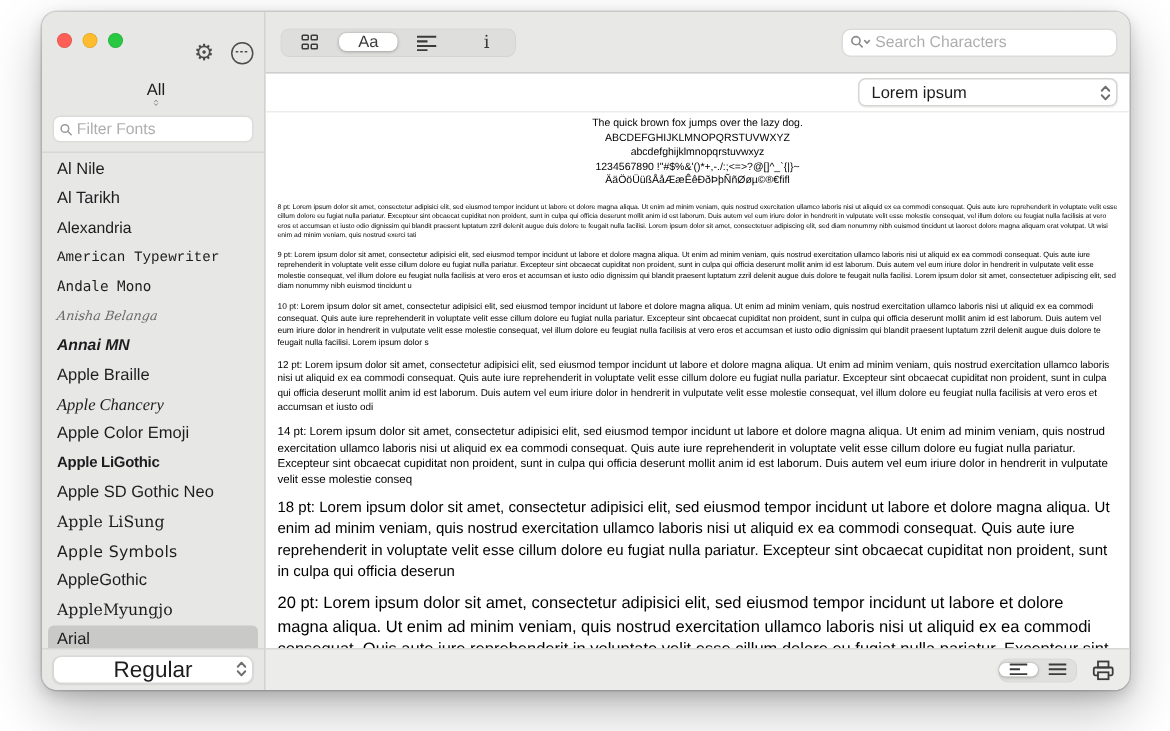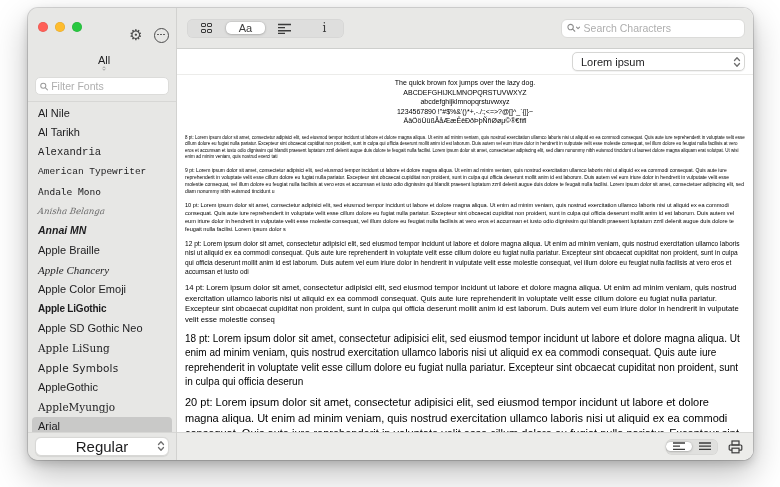--- a/index.html
+++ b/index.html
@@ -22,21 +22,21 @@
   .filter-field{position:absolute;top:69px;left:7px;right:7px;height:16px;background:#ffffff;border:1px solid #dcdcda;border-radius:5px;
     display:flex;align-items:center;padding:0 4px;gap:3px;}
   .filter-field input,.search-field input{border:none;outline:none;background:transparent;font-size:10.5px;width:100%;
     font-family:"Liberation Sans",sans-serif;color:#1c1c1e;padding:0;}
   .filter-field input::placeholder,.search-field input::placeholder{color:#aeaeae;}
   .side-divider{position:absolute;top:93px;left:0;right:0;height:1px;background:#d7d7d5;}
   .font-list{position:absolute;top:95px;left:4px;right:4px;bottom:28px;overflow:hidden;}
   .font-row{height:19.6px;display:flex;align-items:center;padding:0 6px;border-radius:4px;font-size:11px;color:#1d1d1f;white-space:nowrap;overflow:hidden;}
   .font-row.selected{background:#c9c9c8;}
   .face-sans{font-family:"Liberation Sans",sans-serif;}
-  .face-slab{font-family:Liberation Mono, monospace;font-size:10.5px;}
+  .face-slab{font-family:Liberation Sans, sans-serif;font-size:10.5px;}
   .face-typewriter{font-family:"Liberation Mono",monospace;font-size:9.5px;}
   .face-mono{font-family:"DejaVu Sans Mono",monospace;font-size:9.5px;text-align:center;}
   .face-script{font-family:"DejaVu Serif",serif;font-style:italic;font-size:8.5px;color:#6a6a6a;transform:skewX(-8deg);}
   .face-italic-bold{font-family:"Liberation Sans",sans-serif;font-style:italic;font-weight:bold;font-size:10.5px;}
   .face-chancery{font-family:"Liberation Serif",serif;font-style:italic;font-size:11px;}
   .face-gothic-bold{font-family:"Liberation Sans",sans-serif;font-weight:bold;font-size:10px;letter-spacing:-.2px;}
   .face-cjk-serif{font-family:"DejaVu Serif",serif;font-size:10.5px;}
   .face-wide{font-family:"DejaVu Sans",sans-serif;font-size:10.5px;letter-spacing:.2px;}
   .sidebar-footer{position:absolute;left:0;right:0;bottom:0;height:27px;border-top:1px solid #d7d7d5;display:flex;align-items:center;padding:0 7px;}
   .style-popup{flex:1;height:17px;background:#ffffff;border:1px solid #d8d8d6;border-radius:6px;display:flex;align-items:center;

